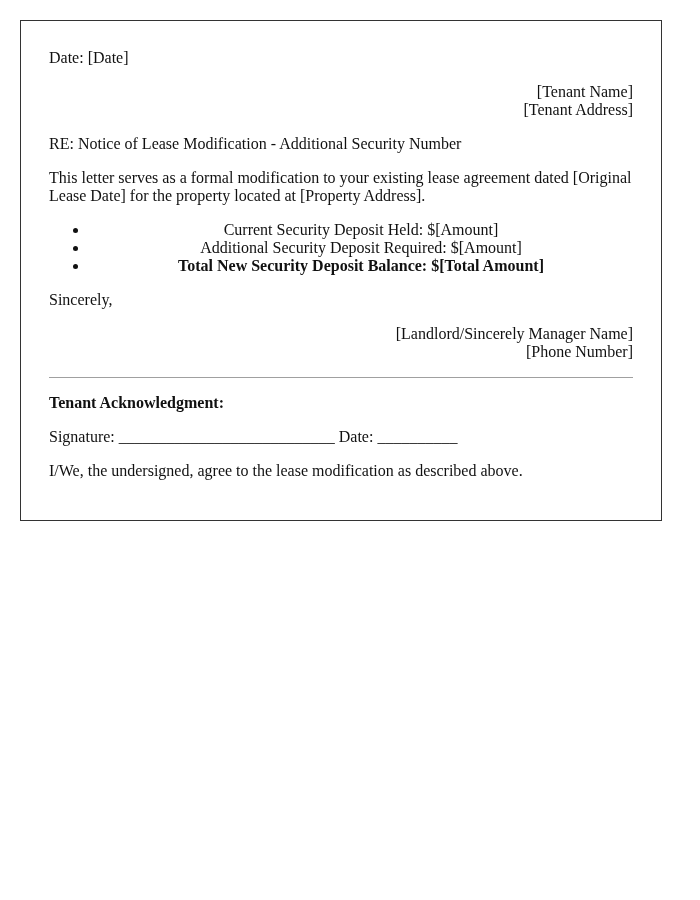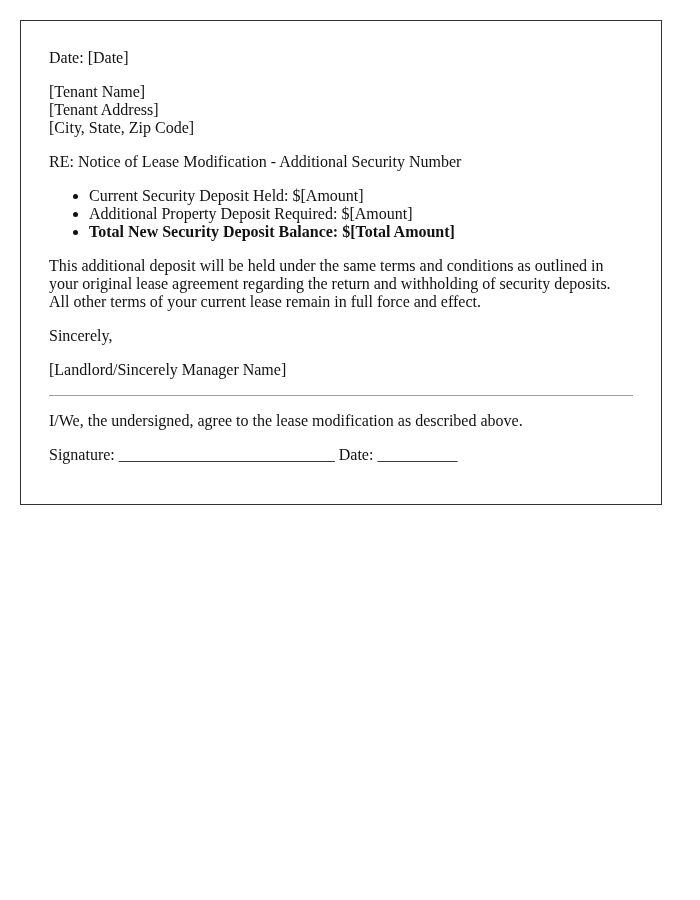--- a/index.html
+++ b/index.html
@@ -39,74 +39,77 @@
   }
   .letter > p:first-child {
     margin-top: 0;
   }
   .letter ul {
     margin: 16px 0;
     padding-left: 40px;
   }
   .letter li {
     list-style: disc;
+    text-align: center;
   }
   .bold {
     font-weight: bold;
   }
   .line {
     display: block;
+    text-align: right;
   }
   .ack-section {
     border-top: 1px solid #a0a0a0;
     margin-top: 16px;
   }
   .ack-section p:last-child {
     margin-bottom: 0;
   }
 </style>
 </head>
 <body>
 
 <div class="viewport-clip">
   <div class="letter">
 
     <p>Date: [Date]</p>
 
     <p>
       <span class="line">[Tenant Name]</span>
       <span class="line">[Tenant Address]</span>
-      <span class="line">[City, State, Zip Code]</span>
     </p>
 
     <p>RE: Notice of Lease Modification - Additional Security Number</p>
 
 
+    <p>This letter serves as a formal modification to your existing lease agreement dated [Original Lease Date] for the property located at [Property Address].</p>
 
 
     <ul>
       <li>Current Security Deposit Held: $[Amount]</li>
-      <li>Additional Property Deposit Required: $[Amount]</li>
+      <li>Additional Security Deposit Required: $[Amount]</li>
       <li class="bold">Total New Security Deposit Balance: $[Total Amount]</li>
     </ul>
 
 
-    <p>This additional deposit will be held under the same terms and conditions as outlined in your original lease agreement regarding the return and withholding of security deposits. All other terms of your current lease remain in full force and effect.</p>
 
 
     <p>Sincerely,</p>
 
     <p>
       <span class="line">[Landlord/Sincerely Manager Name]</span>
+      <span class="line">[Phone Number]</span>
     </p>
 
     <div class="ack-section">
-      <p>I/We, the undersigned, agree to the lease modification as described above.</p>
+      <p class="bold">Tenant Acknowledgment:</p>
       <p>
         <span>Signature:</span>
         <span>___________________________</span>
         <span>Date:</span>
         <span>__________</span>
       </p>
+      <p>I/We, the undersigned, agree to the lease modification as described above.</p>
     </div>
 
   </div>
 </div>
 
 </body></html>

